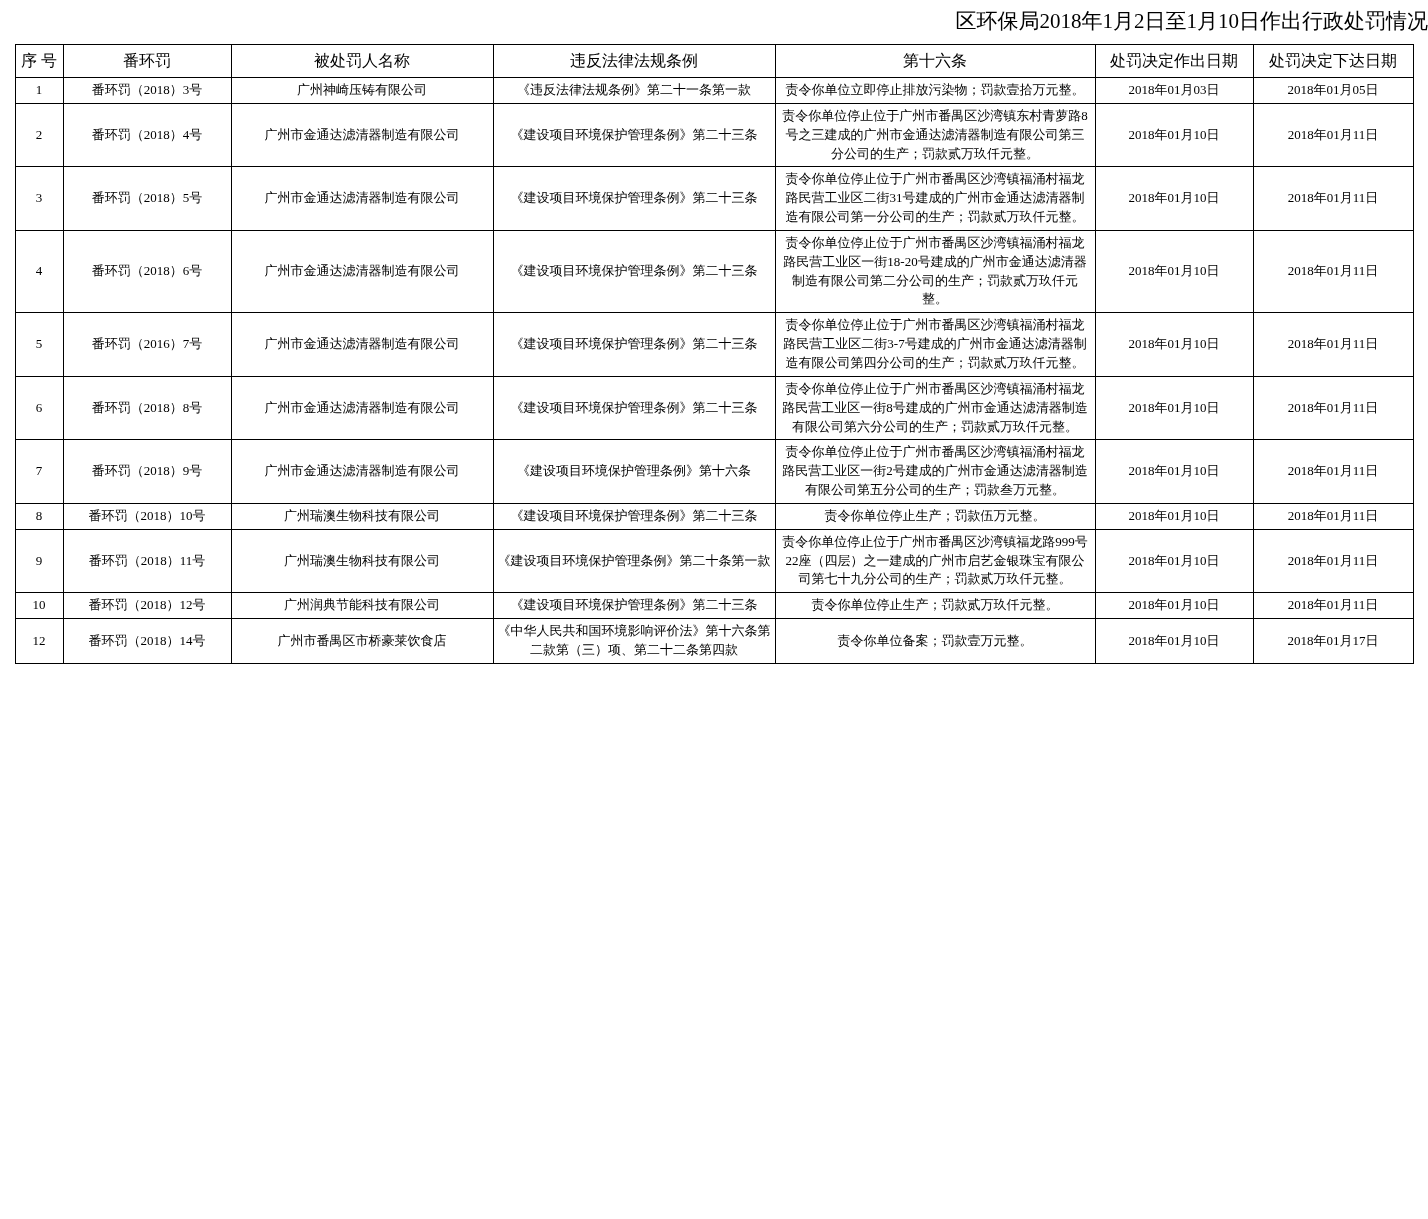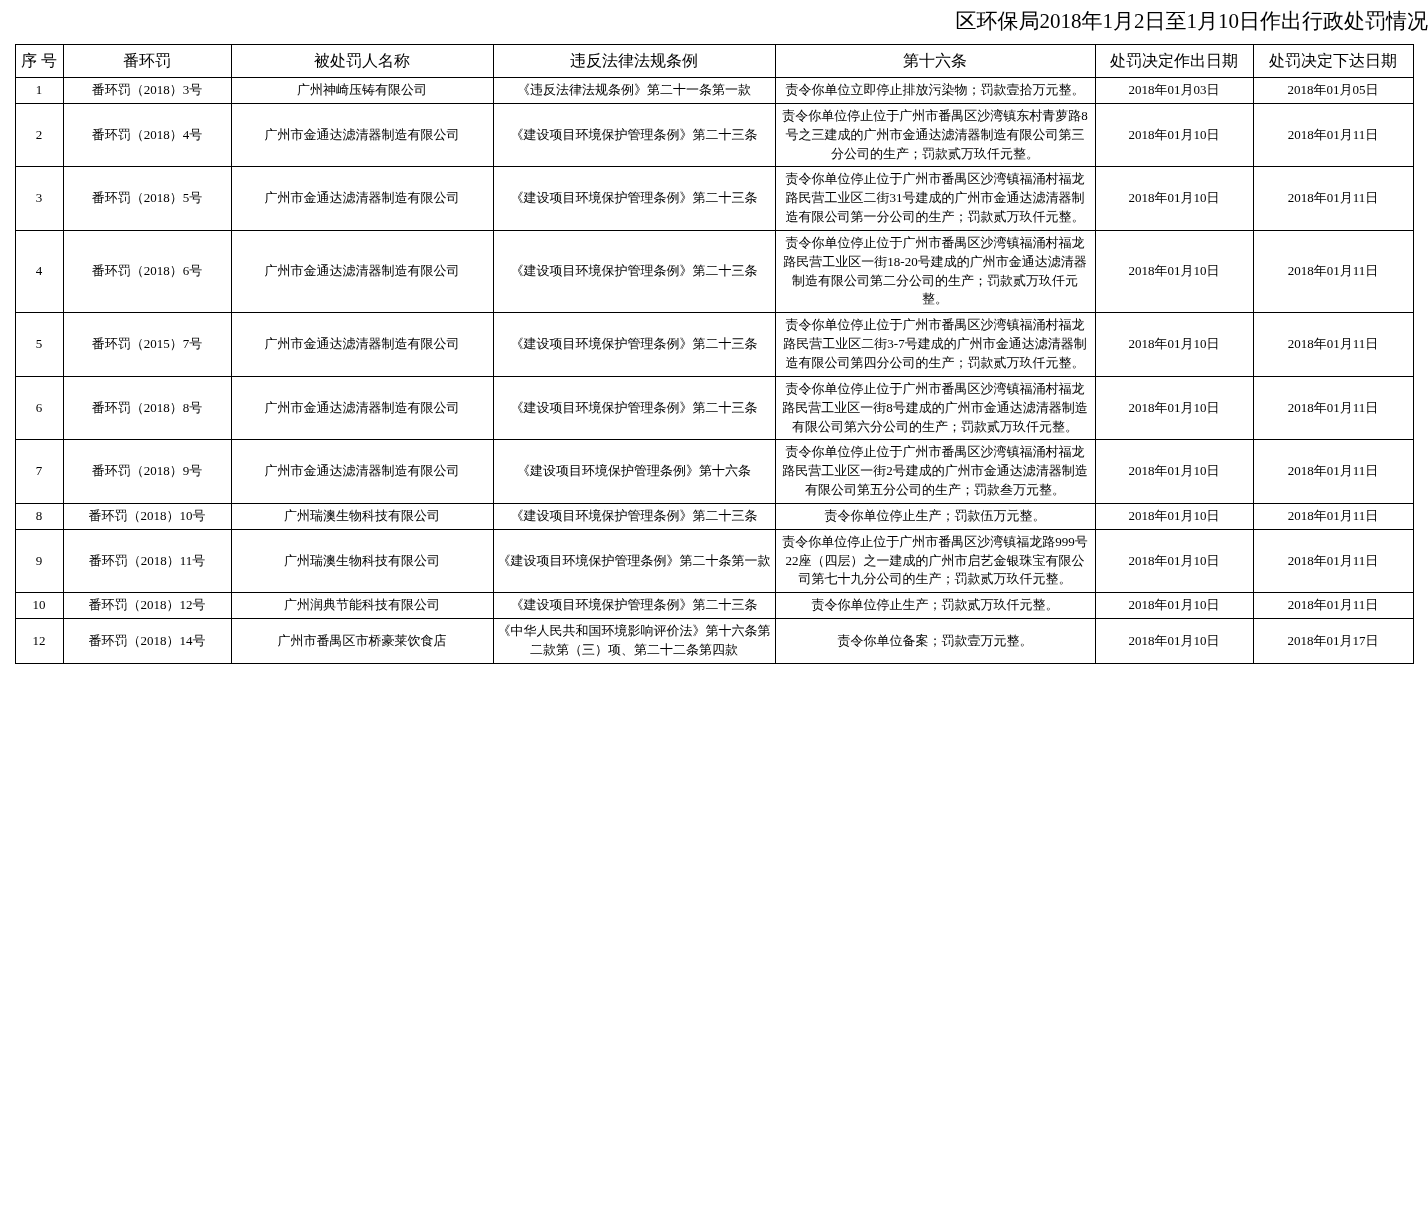--- a/index.html
+++ b/index.html
@@ -123,21 +123,21 @@
         <td class="idx">4</td>
         <td class="docno">番环罚（2018）6号</td>
         <td class="pname">广州市金通达滤清器制造有限公司</td>
         <td class="law">《建设项目环境保护管理条例》第二十三条</td>
         <td class="meas">责令你单位停止位于广州市番禺区沙湾镇福涌村福龙路民营工业区一街18-20号建成的广州市金通达滤清器制造有限公司第二分公司的生产；罚款贰万玖仟元整。</td>
         <td class="date">2018年01月10日</td>
         <td class="date">2018年01月11日</td>
       </tr>
       <tr>
         <td class="idx">5</td>
-        <td class="docno">番环罚（2015）7号</td>
+        <td class="docno">番环罚（2016）7号</td>
         <td class="pname">广州市金通达滤清器制造有限公司</td>
         <td class="law">《建设项目环境保护管理条例》第二十三条</td>
         <td class="meas">责令你单位停止位于广州市番禺区沙湾镇福涌村福龙路民营工业区二街3-7号建成的广州市金通达滤清器制造有限公司第四分公司的生产；罚款贰万玖仟元整。</td>
         <td class="date">2018年01月10日</td>
         <td class="date">2018年01月11日</td>
       </tr>
       <tr>
         <td class="idx">6</td>
         <td class="docno">番环罚（2018）8号</td>
         <td class="pname">广州市金通达滤清器制造有限公司</td>

